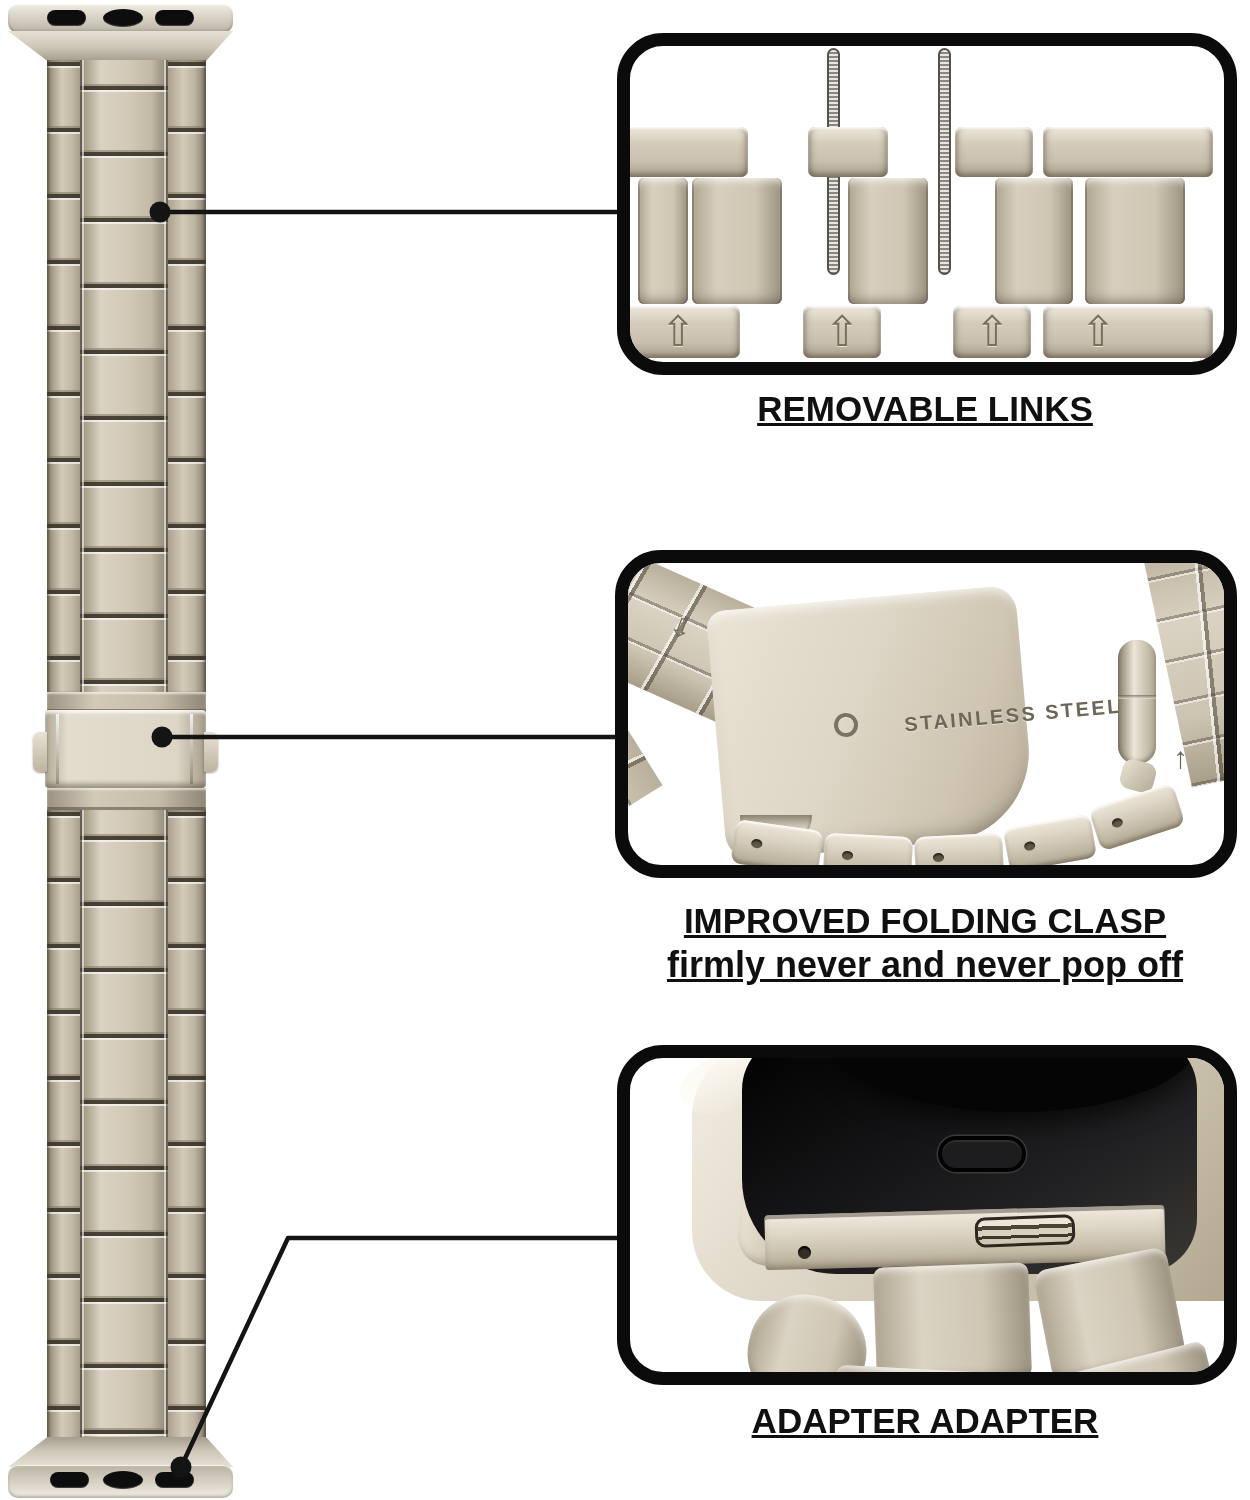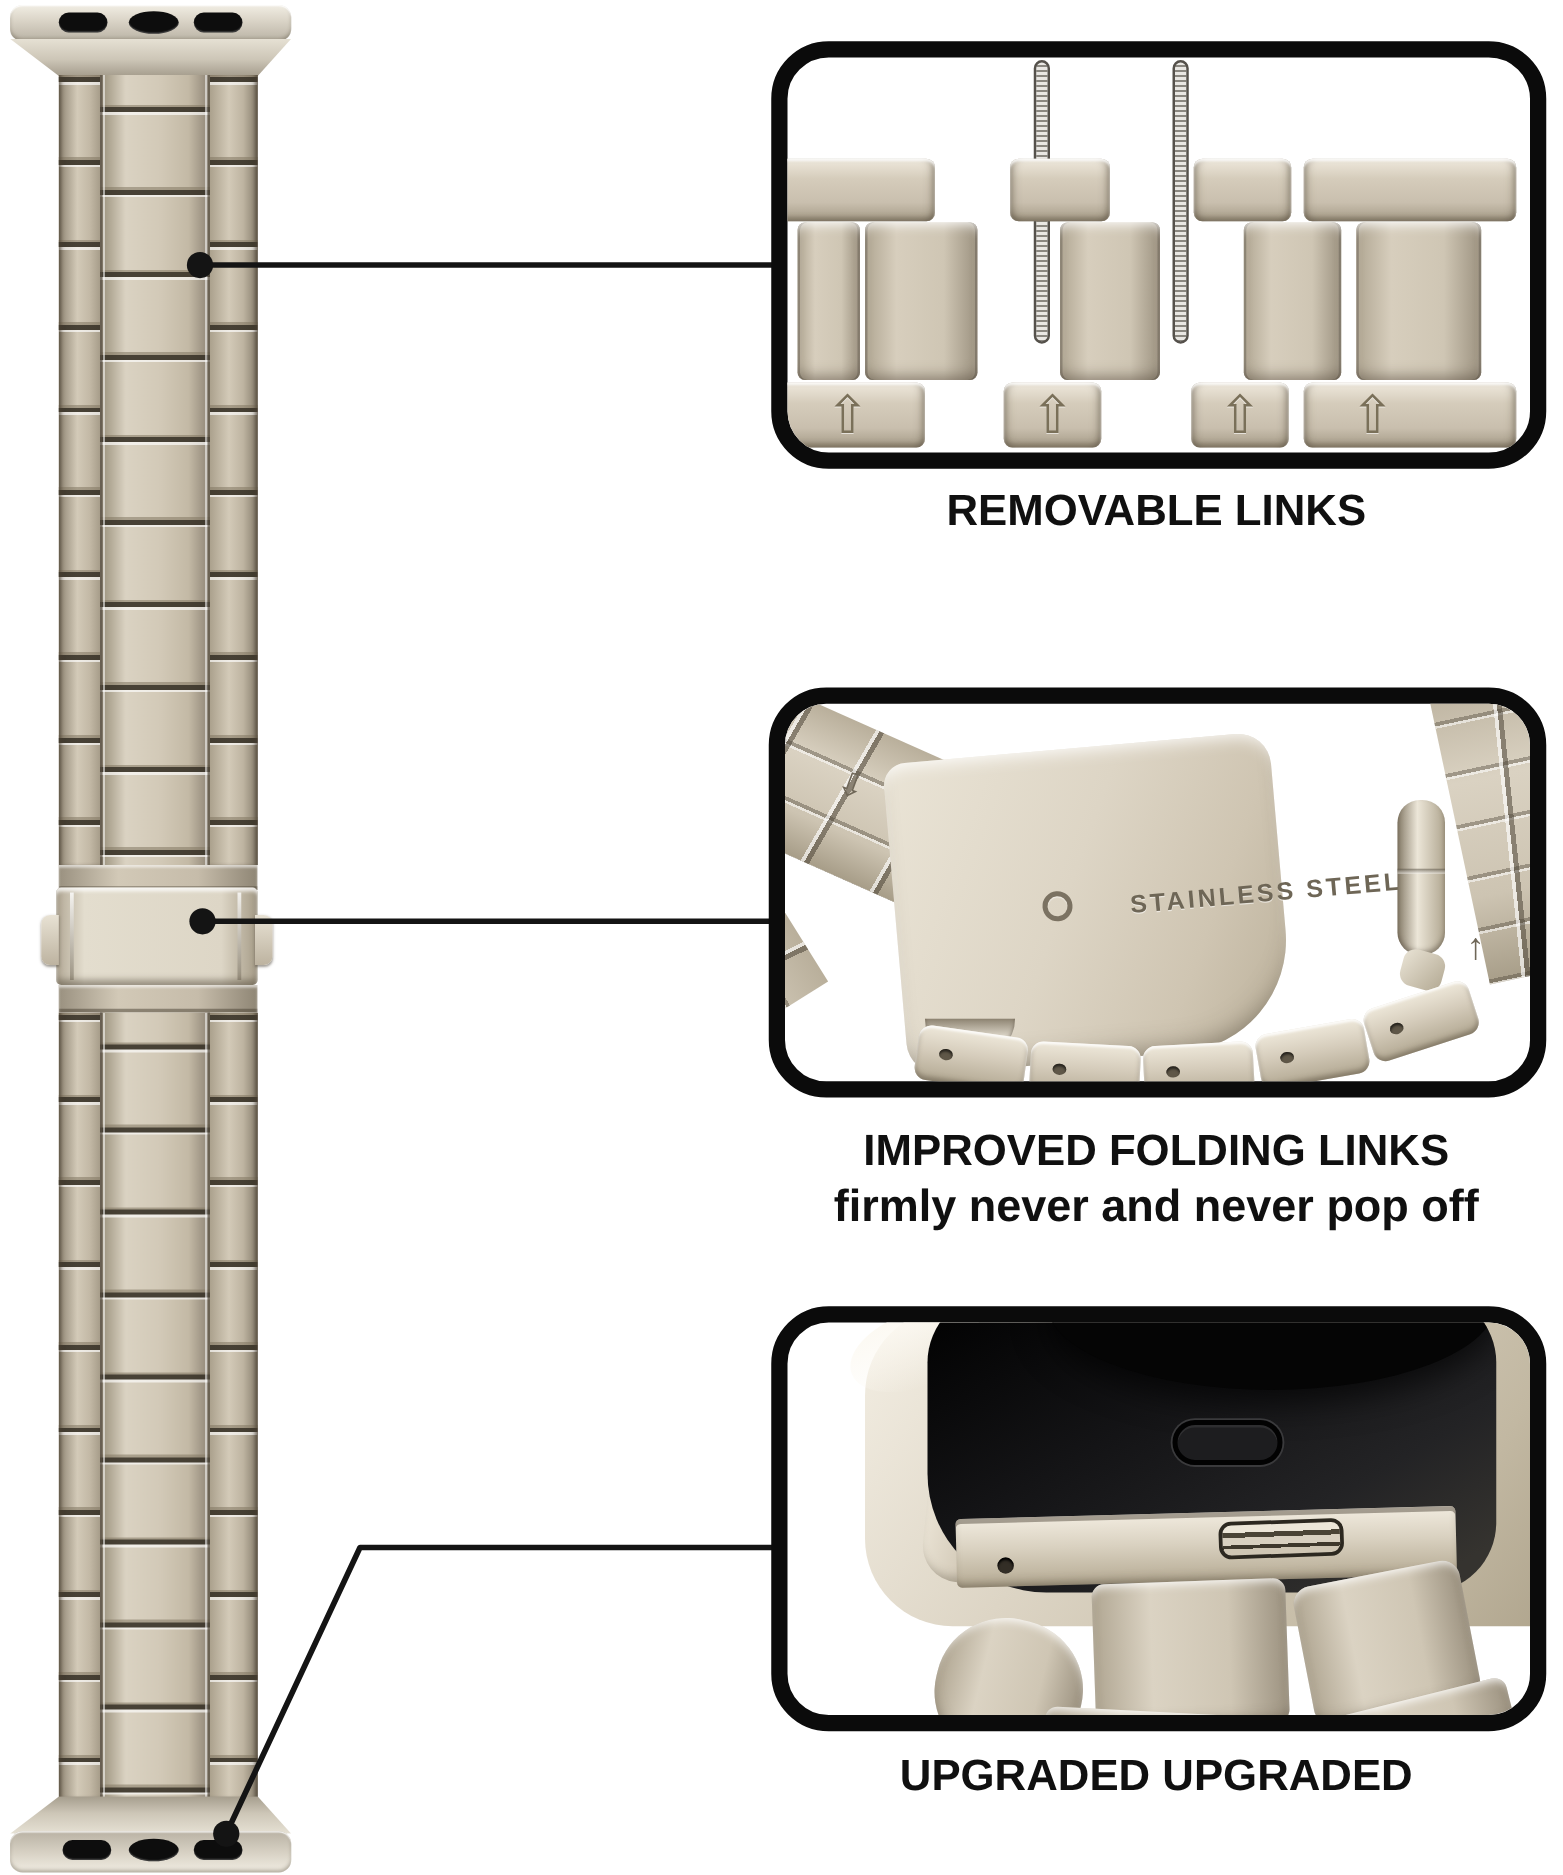--- a/index.html
+++ b/index.html
@@ -130,21 +130,21 @@
     transform:rotate(-1.5deg);
     background:linear-gradient(180deg,#f1ebdf,#d9d1c0 45%,#b5aa93 100%);
     box-shadow:inset 0 4px 0 rgba(70,62,48,.45), inset 0 -6px 8px -4px rgba(70,62,48,.5);}
   .b3-aslot{position:absolute;left:345px;top:158px;width:100px;height:30px;border-radius:10px;
     box-sizing:border-box;border:3px solid #2c2820;transform:rotate(-2deg);
     background:repeating-linear-gradient(180deg,#ece6d8 0 6px,#4a4436 6px 10px,#d8d0c0 10px 16px,#3e382c 16px 19px,#cfc6b4 19px 24px);}
   .b3-link{position:absolute;background:linear-gradient(90deg,#b0a692,#dbd3c3 30%,#cfc6b4 70%,#9c9280 100%);
     box-shadow:inset 0 6px 8px -4px rgba(255,255,255,.9), inset 0 -8px 10px -5px rgba(80,70,56,.5);}
 
   
-  .caption{position:absolute;left:610px;width:630px;text-align:center;color:#101010;z-index:3;}
+  .caption{position:absolute;left:610px;width:630px;text-align:center;color:#101010;z-index:3;text-decoration:underline;}
   .cap-title{font-size:35px;font-weight:bold;line-height:44px;}
   .cap-sub{font-size:36px;font-weight:bold;line-height:44px;}
 </style>
 </head>
 <body>
 
 <div class="stage">
 
   <div>
     <div class="adapter-plate top abs" style="top:4px;">
@@ -236,21 +236,21 @@
     <span class="b2-glyph" style="left:545px;top:180px;font-size:30px;">↑</span>
 
     <div class="b2-latch"></div>
     <div class="b2-link" style="left:105px;top:262px;transform:rotate(8deg);"></div>
     <div class="b2-link" style="left:196px;top:272px;transform:rotate(3deg);"></div>
     <div class="b2-link" style="left:287px;top:272px;transform:rotate(-3deg);"></div>
     <div class="b2-link" style="left:378px;top:258px;transform:rotate(-10deg);"></div>
     <div class="b2-link" style="left:465px;top:232px;transform:rotate(-18deg);"></div>
   </div>
   <div class="caption" style="top:899px;">
-    <div class="cap-title">IMPROVED FOLDING LINKS</div>
+    <div class="cap-title">IMPROVED FOLDING CLASP</div>
     <div class="cap-sub">firmly never and never pop off</div>
   </div>
 
   <div class="callout-box" style="left:617px;top:1045px;width:620px;height:340px;">
     <div class="b3-case"></div>
     <div class="b3-crescent"></div>
     <div class="b3-lug"></div>
     <div class="b3-back">
       <div class="b3-sensor"></div>
       <div class="b3-slot"></div>
@@ -258,16 +258,16 @@
     <div class="b3-adapter"></div>
     <div class="b3-aslot"></div>
     <div class="b3-hole"></div>
     <div class="b3-link" style="left:118px;top:237px;width:118px;height:115px;border-radius:48%;transform:rotate(14deg);"></div>
     <div class="b3-link" style="left:245px;top:207px;width:155px;height:115px;border-radius:10px;transform:rotate(-2deg);"></div>
     <div class="b3-link" style="left:412px;top:200px;width:135px;height:112px;border-radius:14px;transform:rotate(-11deg);"></div>
     <div class="b3-link" style="left:205px;top:312px;width:200px;height:50px;border-radius:10px;transform:rotate(3deg);"></div>
     <div class="b3-link" style="left:430px;top:300px;width:150px;height:40px;border-radius:10px;transform:rotate(-14deg);"></div>
   </div>
   <div class="caption" style="top:1399px;">
-    <div class="cap-title">UPGRADED UPGRADED</div>
+    <div class="cap-title">ADAPTER ADAPTER</div>
   </div>
 
 </div>
 
 </body></html>

